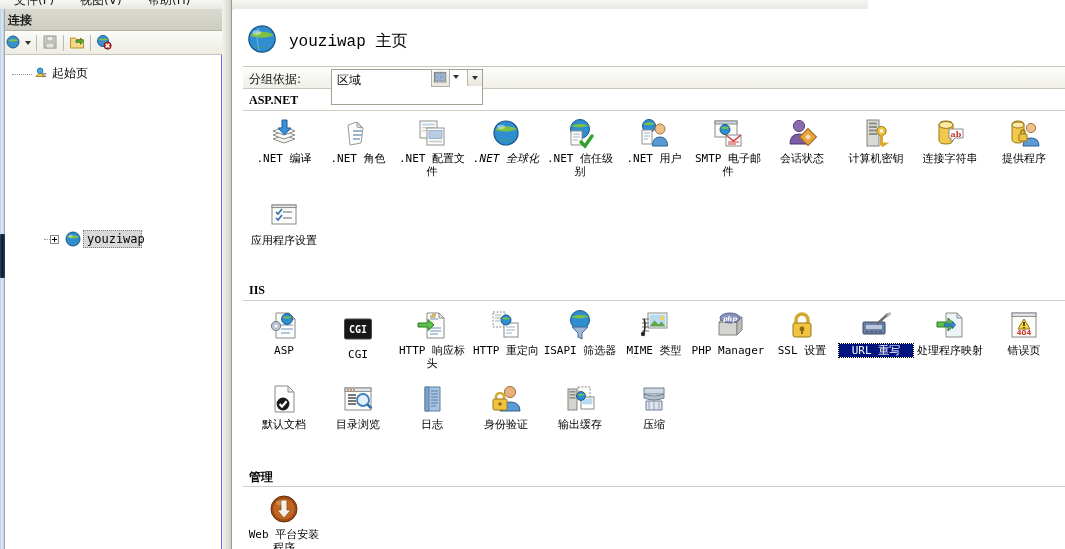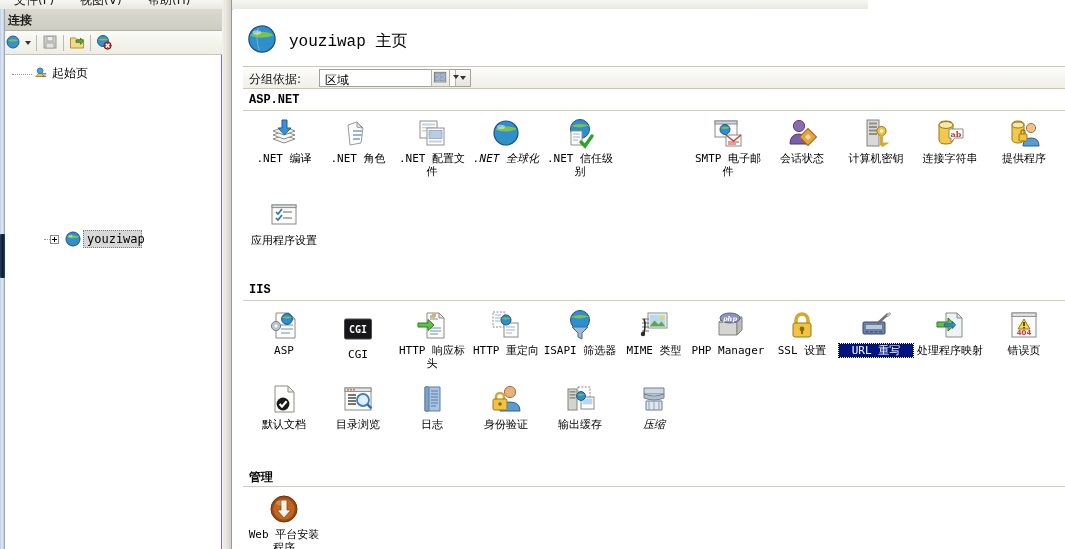--- a/index.html
+++ b/index.html
@@ -204,22 +204,22 @@
   #groupby-label {
     position: absolute;
     left: 6px; top: 4px;
     font-family: "DejaVu Sans", sans-serif;
     font-size: 12px;
     color: #111;
     white-space: nowrap;
   }
   #groupby-select {
     position: absolute;
-    left: 76px; top: 2px;
-    width: 152px; height: 18px;
+    left: 88px; top: 2px;
+    width: 152px; height: 36px;
     background: #fff;
     border: 1px solid #a4a297;
     box-sizing: border-box;
   }
   #groupby-value {
     position: absolute;
     left: 5px; top: 2px;
     font-family: "DejaVu Sans", sans-serif;
     font-size: 12px;
     color: #000;
@@ -250,21 +250,21 @@
   .group-header {
     position: absolute;
     left: 10px;
     width: 822px; height: 20px;
     border-bottom: 1px solid #cfcec3;
     box-sizing: border-box;
   }
   .group-header span {
     position: absolute;
     left: 6px; top: 2px;
-    font-family: Liberation Mono, monospace;
+    font-family: Liberation Serif, serif;
     font-weight: bold;
     font-size: 12px;
     color: #000;
     white-space: nowrap;
   }
   .tile {
     position: absolute;
     width: 74px;
     text-align: center;
     cursor: default;
@@ -485,20 +485,33 @@
         <path d="M7 9 Q16 5.2 25 8.6 Q16 12 7 9Z" fill="#7fc241"></path>
         <circle cx="16" cy="12" r="9.5" fill="none" stroke="#17558c"></circle>
         <path d="M7 14 h11 v14 h-11z" fill="#fdfdfb" stroke="#8f8f8b"></path>
         <path d="M9 17 h7 M9 20 h7 M9 23 h5" stroke="#9bb4cf" stroke-width="1.2"></path>
         <path d="M17 25 l4 4 7-10" fill="none" stroke="#33a02c" stroke-width="3.4" stroke-linecap="round"></path>
       </svg>
     </span>
     <span class="lbl">.NET 信任级别</span>
   </div>
 
+  <div class="tile" style="left:384px; top:108px;">
+    <span class="ico">
+      <svg viewBox="0 0 32 32">
+        <circle cx="11" cy="9" r="6.5" fill="#2f8ed0" stroke="#17558c"></circle>
+        <path d="M5 7 Q11 4 17 6.6 Q11 9.6 5 7Z" fill="#7fc241"></path>
+        <path d="M4 13 h10 v14 h-10z" fill="#fdfdfb" stroke="#8f8f8b"></path>
+        <path d="M6 16 h6 M6 19 h6 M6 22 h4" stroke="#9bb4cf" stroke-width="1.2"></path>
+        <circle cx="22" cy="12" r="5" fill="#f0c08a" stroke="#a07440"></circle>
+        <path d="M14.5 29 q0-9 7.5-9 t7.5 9z" fill="#5b9bd5" stroke="#2d618f"></path>
+      </svg>
+    </span>
+    <span class="lbl">.NET 用户</span>
+  </div>
 
   <div class="tile" style="left:458px; top:108px;">
     <span class="ico">
       <svg viewBox="0 0 32 32">
         <rect x="3" y="4" width="22" height="16" fill="#fbfbfa" stroke="#8a8a86"></rect>
         <rect x="3" y="4" width="22" height="3" fill="#c8d8e8" stroke="#8a8a86"></rect>
         <circle cx="13" cy="12.5" r="5" fill="#2f8ed0" stroke="#17558c"></circle>
         <path d="M8.2 11 Q13 8.8 17.8 10.7 Q13 12.9 8.2 11Z" fill="#7fc241"></path>
         <rect x="14" y="18" width="15" height="11" fill="#ffffff" stroke="#8a8a86"></rect>
         <path d="M14 18 l7.5 6 7.5-6" fill="none" stroke="#cc3b32" stroke-width="1.4"></path>
@@ -786,21 +799,21 @@
         <rect x="14" y="4" width="12" height="11" fill="#fdfdfb" stroke="#8a8a86" stroke-dasharray="2 1.4"></rect>
         <rect x="17" y="14" width="13" height="12" fill="#ffffff" stroke="#8a8a86"></rect>
         <rect x="18.4" y="15.4" width="10" height="6" fill="#b9d9f0"></rect>
         <circle cx="17" cy="13" r="4.4" fill="#2f8ed0" stroke="#17558c"></circle>
         <path d="M13 11.8 Q17 10 21 11.6 Q17 13.6 13 11.8Z" fill="#7fc241"></path>
       </svg>
     </span>
     <span class="lbl">输出缓存</span>
   </div>
 
-  <div class="tile" style="left:384px; top:374px;font-style:italic;">
+  <div class="tile" style="left:384px; top:374px;">
     <span class="ico">
       <svg viewBox="0 0 32 32">
         <path d="M6 5 h20 v6 h-20z" fill="#cfd8e2" stroke="#6f7f8f"></path>
         <path d="M6 11 q10 4 20 0 v4 q-10 4 -20 0z" fill="#b3c0cf" stroke="#6f7f8f"></path>
         <path d="M8 18 h16 v9 h-16z" fill="#dfe6ee" stroke="#6f7f8f"></path>
         <path d="M11 18 v9 M16 18 v9 M21 18 v9" stroke="#8fa0b2" stroke-width="1"></path>
       </svg>
     </span>
     <span class="lbl">压缩</span>
   </div>

